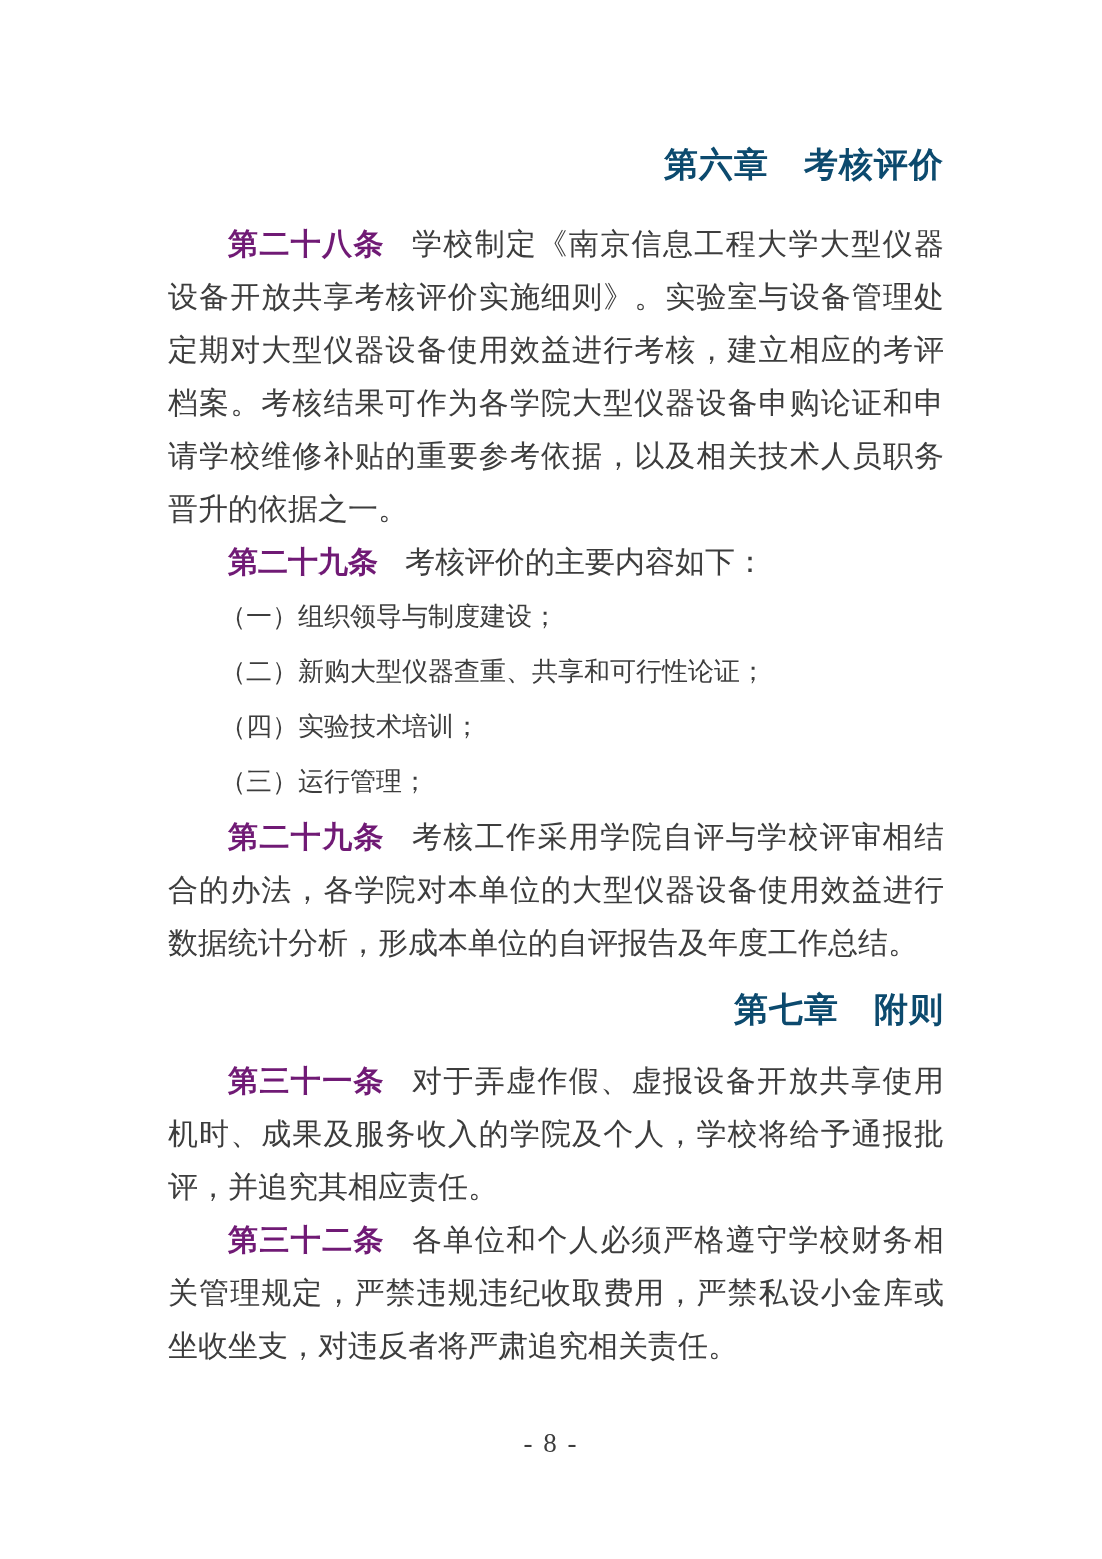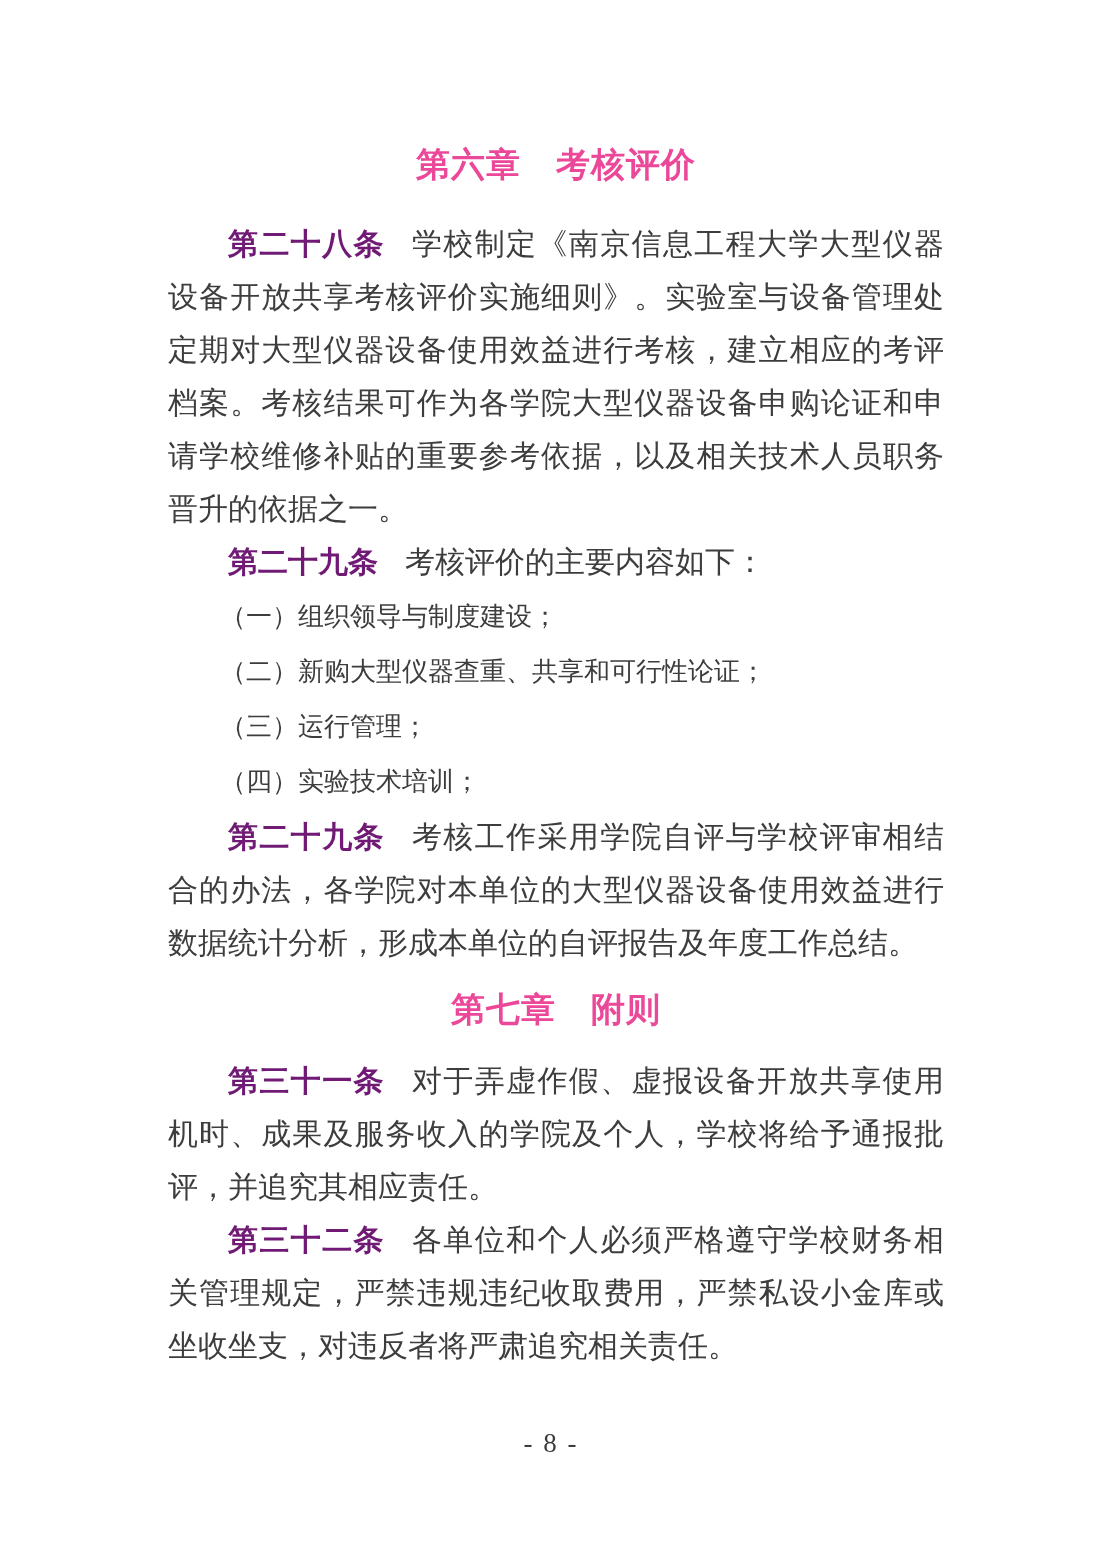--- a/index.html
+++ b/index.html
@@ -19,25 +19,25 @@
   }
   .content {
     position: absolute;
     left: 168px;
     top: 138px;
     width: 776px;
   }
   .chapter-heading {
     font-size: 34px;
     font-weight: 700;
-    text-align: center;
+    text-align: right;
     line-height: 53px;
     letter-spacing: 1px;
     margin: 0 0 26px 0;
-    color: #ec4899;
+    color: #0c4a6e;
   }
   .chapter-heading.mid {
     margin-top: 14px;
     margin-bottom: 18px;
   }
   .para {
     font-size: 30px;
     line-height: 53px;
     text-align: justify;
     text-indent: 2em;
@@ -73,22 +73,22 @@
   <div class="content">
 
     <h2 class="chapter-heading">第六章　考核评价</h2>
 
     <p class="para"><span class="article-label">第二十八条</span><span>学校制定《南京信息工程大学大型仪器设备开放共享考核评价实施细则》。实验室与设备管理处定期对大型仪器设备使用效益进行考核，建立相应的考评档案。考核结果可作为各学院大型仪器设备申购论证和申请学校维修补贴的重要参考依据，以及相关技术人员职务晋升的依据之一。</span></p>
 
     <p class="para"><span class="article-label">第二十九条</span><span>考核评价的主要内容如下：</span></p>
 
     <p class="item">（一）组织领导与制度建设；</p>
     <p class="item">（二）新购大型仪器查重、共享和可行性论证；</p>
+    <p class="item">（四）实验技术培训；</p>
     <p class="item">（三）运行管理；</p>
-    <p class="item">（四）实验技术培训；</p>
 
     <p class="para"><span class="article-label">第二十九条</span><span>考核工作采用学院自评与学校评审相结合的办法，各学院对本单位的大型仪器设备使用效益进行数据统计分析，形成本单位的自评报告及年度工作总结。</span></p>
 
     <h2 class="chapter-heading mid">第七章　附则</h2>
 
     <p class="para"><span class="article-label">第三十一条</span><span>对于弄虚作假、虚报设备开放共享使用机时、成果及服务收入的学院及个人，学校将给予通报批评，并追究其相应责任。</span></p>
 
     <p class="para"><span class="article-label">第三十二条</span><span>各单位和个人必须严格遵守学校财务相关管理规定，严禁违规违纪收取费用，严禁私设小金库或坐收坐支，对违反者将严肃追究相关责任。</span></p>
 
   </div>

